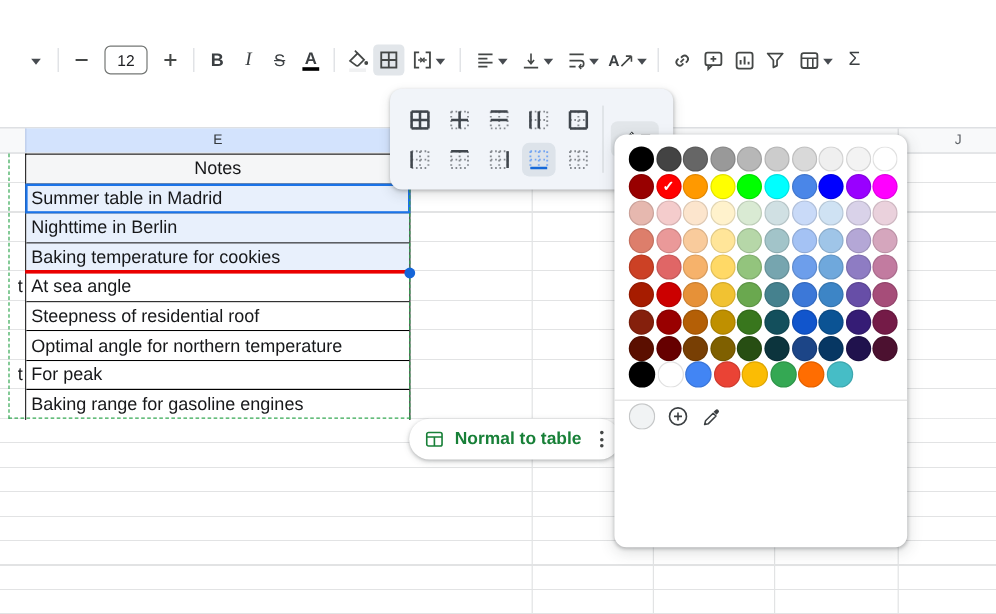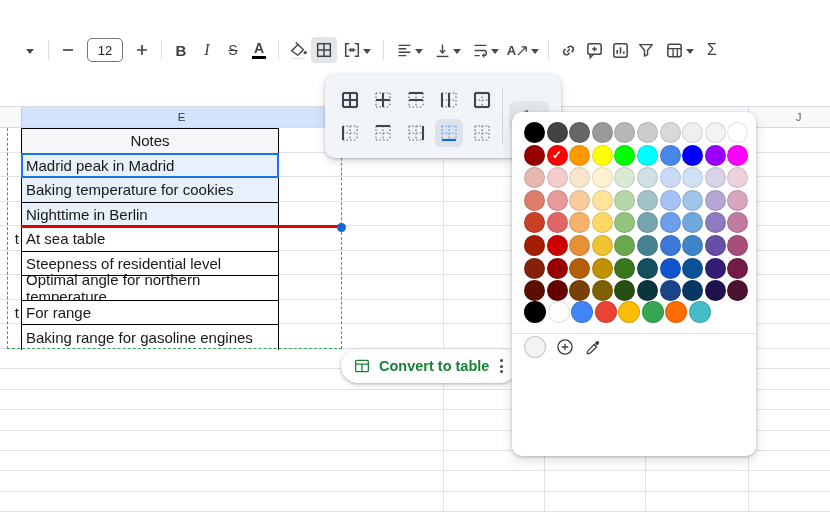--- a/index.html
+++ b/index.html
@@ -33,21 +33,21 @@
   .hdr-e{left:21px;width:321px;background:#d3e3fd;color:#33383d;border-left:1px solid #bccbe8;border-right:1px solid #bccbe8;box-sizing:border-box;}
   .hdr-j{left:748px;width:100px;border-left:1px solid #d8dadd;box-sizing:border-box;}
 
   .grid-bandA{position:absolute;top:128px;left:0;right:0;height:221px;
     background:repeating-linear-gradient(to bottom,transparent 0 23.55px,#e2e3e4 23.55px 24.55px);}
   .grid-bandB{position:absolute;top:349px;left:0;right:0;bottom:0;
     background:repeating-linear-gradient(to bottom,transparent 0 19.4px,#e2e3e4 19.4px 20.4px);}
   .vline{position:absolute;top:128px;bottom:0;width:1px;background:#e2e3e4;}
 
   
-  .etable{position:absolute;top:128px;left:21px;width:258px;z-index:2;
+  .etable{position:absolute;top:128px;left:21px;width:321px;z-index:2;
           border:1px solid #000;border-bottom:none;box-sizing:border-box;background:#fff;}
   .cell{height:24.55px;border-bottom:1px solid #000;box-sizing:border-box;display:flex;
         align-items:center;padding-left:4px;font-size:15px;color:#17181a;position:relative;background:#fff;}
   .cell.head{justify-content:center;padding-left:0;background:#f5f6f7;}
   .cell.selfill{background:#e8f0fc;}
   .cell.active::after{content:"";position:absolute;inset:-1px;border:2px solid #1a73e8;pointer-events:none;}
   .cell.noborder{border-bottom:none;}
   .sliver{position:absolute;left:0;width:19px;display:flex;align-items:center;justify-content:flex-end;
           padding-right:1px;font-size:15px;color:#17181a;height:24.55px;z-index:1;}
   .dashed-range{position:absolute;left:7px;top:128px;width:335px;height:221px;z-index:3;
@@ -247,55 +247,55 @@
   </div>
 <div class="sliver" style="top:300.2px;">
     <span>t</span>
   </div>
 
 <div class="etable">
   <div class="cell head">
       <span>Notes</span>
     </div>
   <div class="cell selfill active">
-      <span>Madrid peak in Madrid</span>
+      <span>Summer table in Madrid</span>
+    </div>
+  <div class="cell selfill">
+      <span>Nighttime in Berlin</span>
     </div>
   <div class="cell selfill">
       <span>Baking temperature for cookies</span>
     </div>
-  <div class="cell selfill">
-      <span>Nighttime in Berlin</span>
-    </div>
   <div class="cell">
-      <span>At sea table</span>
+      <span>At sea angle</span>
     </div>
   <div class="cell">
-      <span>Steepness of residential level</span>
+      <span>Steepness of residential roof</span>
     </div>
   <div class="cell">
       <span>Optimal angle for northern temperature</span>
     </div>
   <div class="cell">
-      <span>For range</span>
+      <span>For peak</span>
     </div>
   <div class="cell noborder">
       <span>Baking range for gasoline engines</span>
     </div>
 </div>
 
 <div class="dashed-range"></div>
 <div class="red-border"></div>
 <div class="fill-handle"></div>
 
 <div class="pill">
   <svg width="18" height="18" viewBox="0 0 24 24">
       <rect x="3.5" y="4.5" width="17" height="15" rx="2" fill="none" stroke="#188038" stroke-width="1.8"></rect>
       <path d="M3.5 9.5h17M12 9.5v10" stroke="#188038" stroke-width="1.8"></path>
     </svg>
-  <span class="lbl">Convert to table</span>
+  <span class="lbl">Normal to table</span>
   <span class="kebab">
       <i></i>
       <i></i>
       <i></i>
     </span>
 </div>
 
 <div class="bpop">
   <div class="bgrid">
       <div class="bopt" title="all-borders">

